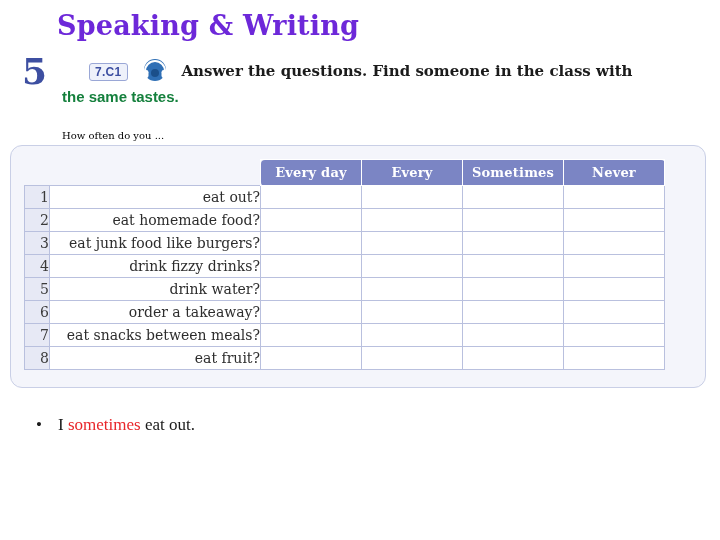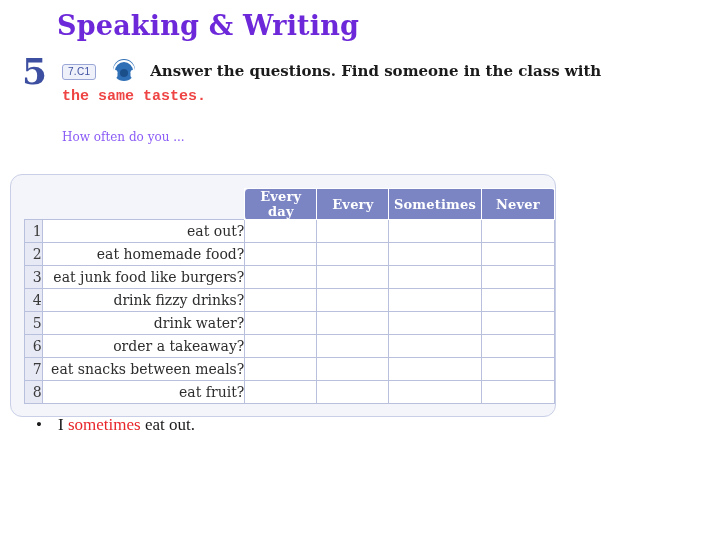--- a/index.html
+++ b/index.html
@@ -45,25 +45,26 @@
     top: 58px;
     width: 600px;
   }
   .badge {
     display: inline-block;
     vertical-align: middle;
     border: 1px solid #9aa7d6;
     border-radius: 3px;
     background: #eef1fa;
     color: #3d4fa1;
-    font-size: 10px;
-    font-weight: normal;
+    font-size: 12px;
+    font-weight: bold;
     padding: 2px 5px 2px 5px;
     line-height: 1;
     letter-spacing: 0.3px;
+    margin-left: 27px;
   }
   .headphones {
     display: inline-block;
     vertical-align: middle;
     margin-left: 8px;
     margin-right: 7px;
   }
   .task-text {
     font-family: "DejaVu Serif", serif;
     font-weight: bold;
@@ -71,42 +72,42 @@
     color: #1b1b1b;
     line-height: 22px;
   }
   .task-text-block {
     display: inline;
   }
   .task-line2 {
     position: absolute;
     left: 62px;
     top: 88px;
-    font-family: Liberation Mono, monospace;
+    font-family: Liberation Sans, sans-serif;
     font-weight: bold;
     font-size: 15px;
-    color: #ef4444;
+    color: #15803d;
   }
 
   
   .prompt {
     position: absolute;
     left: 62px;
     top: 130px;
     font-family: "DejaVu Serif", serif;
-    font-size: 12px;
-    color: #8b5cf6;
+    font-size: 10px;
+    color: #000000;
   }
 
   
   .panel {
     position: absolute;
     left: 10px;
-    top: 174px;
-    width: 546px;
+    top: 145px;
+    width: 696px;
     height: 243px;
     background: #f4f5fb;
     border: 1px solid #c9cfe6;
     border-radius: 12px;
     box-sizing: border-box;
   }
 
   table.grid {
     position: absolute;
     left: 13px;

